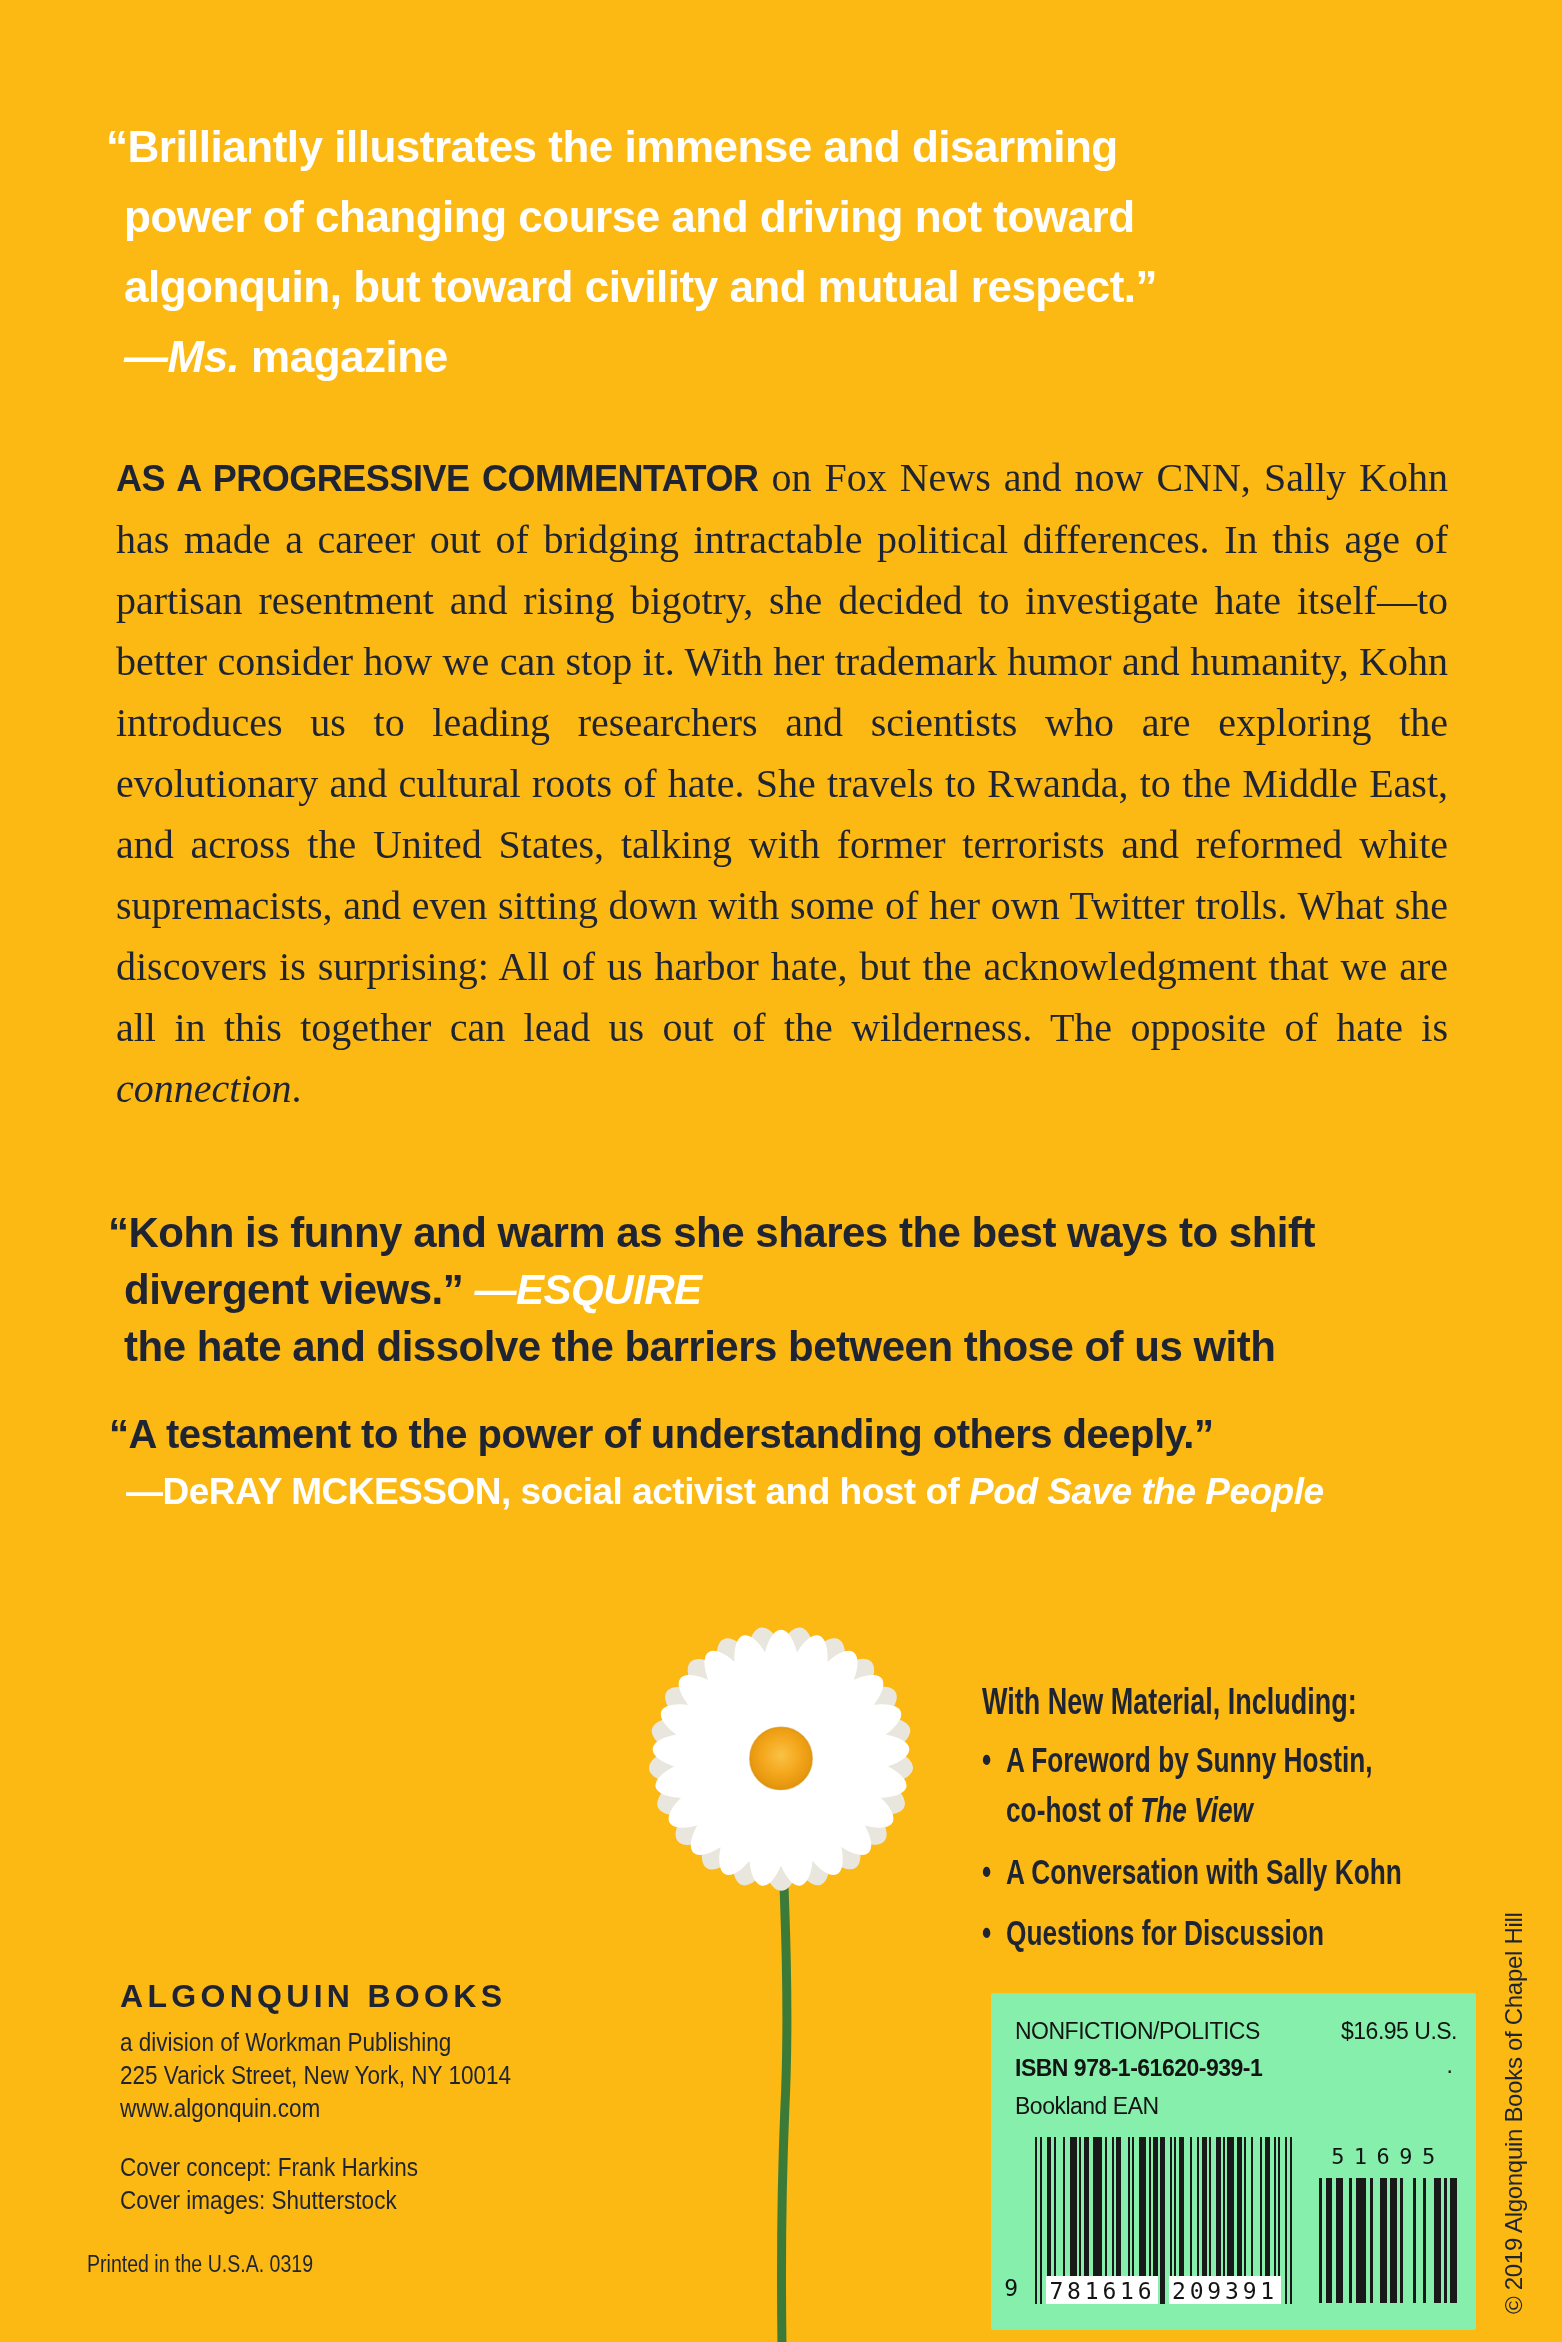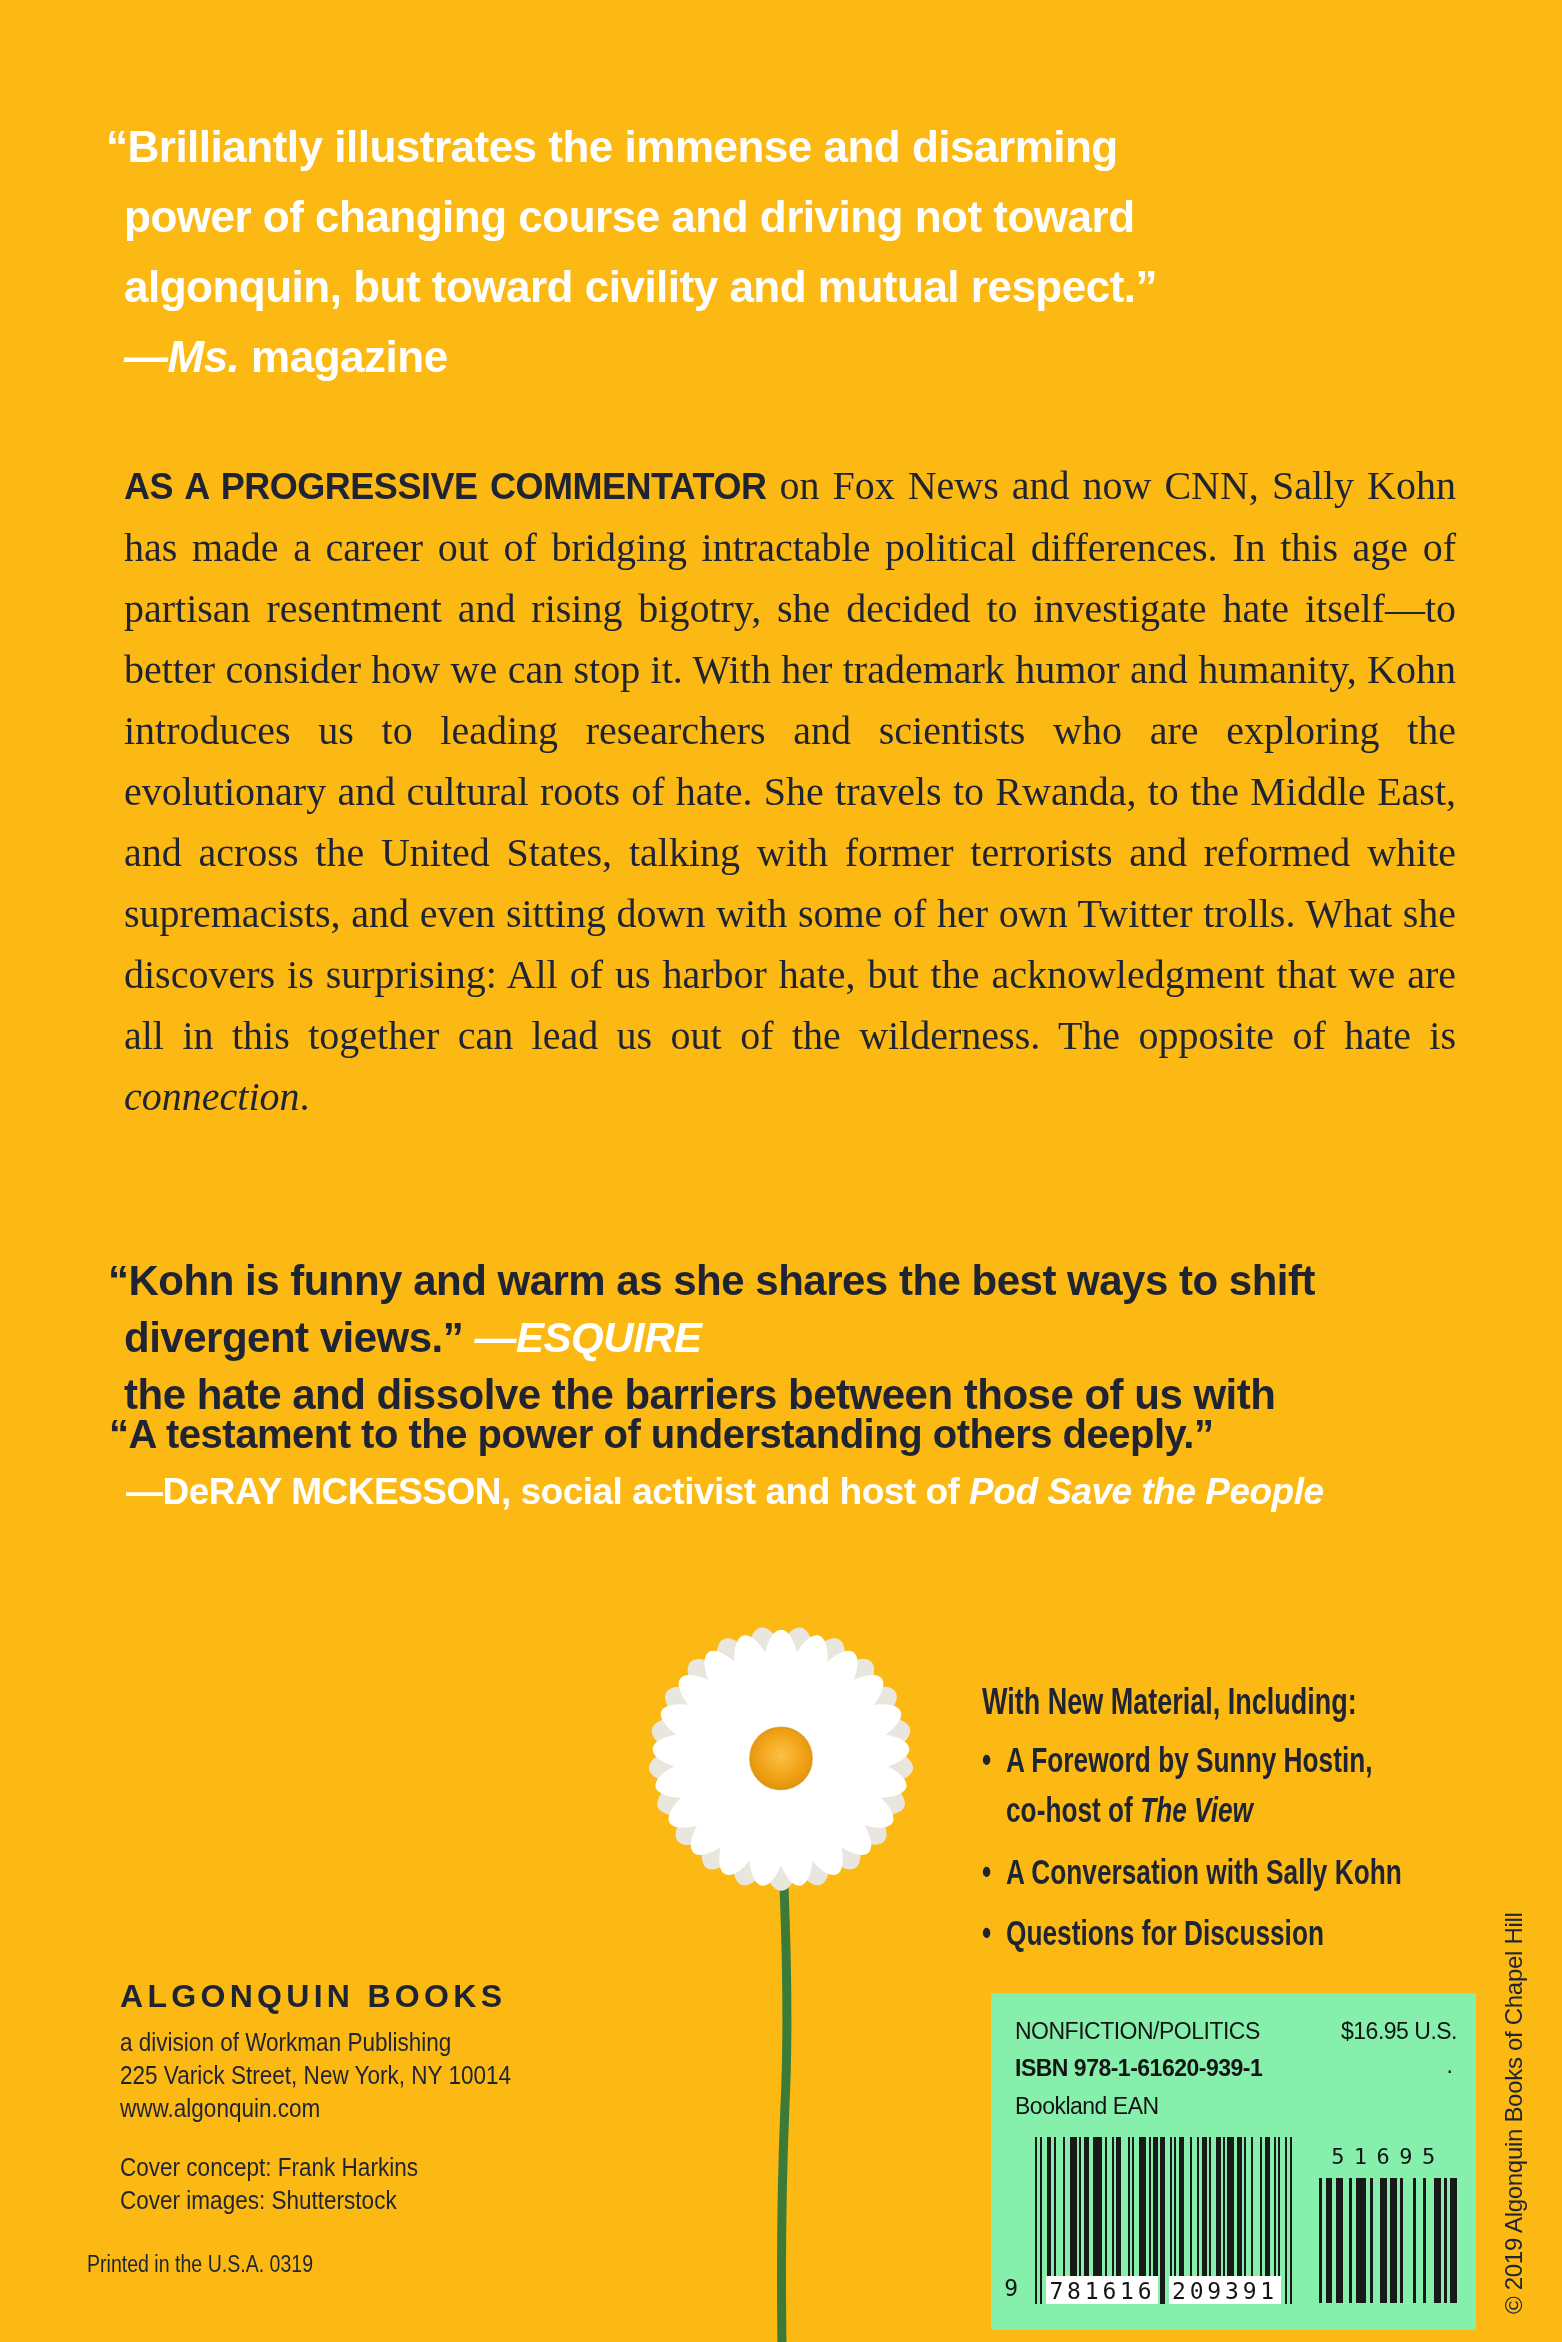--- a/index.html
+++ b/index.html
@@ -16,35 +16,35 @@
   .topquote{
     left:124px;top:112px;width:1325px;
     font-weight:bold;font-size:44px;line-height:70px;
     letter-spacing:-0.5px;color:#FFFFFF;
   }
   .topquote .qline{padding-left:0;}
   .topquote .hang{text-indent:-18px;}
 
   
   .synopsis{
-    left:116px;top:447px;width:1332px;margin:8px;
+    left:116px;top:447px;width:1332px;margin:0;
     font-family:"Liberation Serif","DejaVu Serif",serif;
     font-size:40px;line-height:61px;color:#1F2433;
     text-align:justify;
   }
   .synopsis .lead{
     font-family:"Liberation Sans","DejaVu Sans",sans-serif;
     font-weight:bold;font-size:36px;letter-spacing:-0.5px;
   }
 
   
   .esquote{
     left:124px;top:1204px;width:1344px;
     font-weight:bold;font-size:42px;line-height:57px;
-    letter-spacing:-0.5px;color:#1F2433;margin-top:48px;
+    letter-spacing:-0.5px;color:#1F2433;
   }
   .esquote .hang{text-indent:-16px;}
   .esquote .attr{color:#FFFFFF;font-style:italic;}
 
   
   .deray-line{
     left:124px;top:1408px;width:1344px;
     font-weight:bold;font-size:40px;line-height:53px;
     letter-spacing:-0.5px;color:#1F2433;text-indent:-15px;
   }

